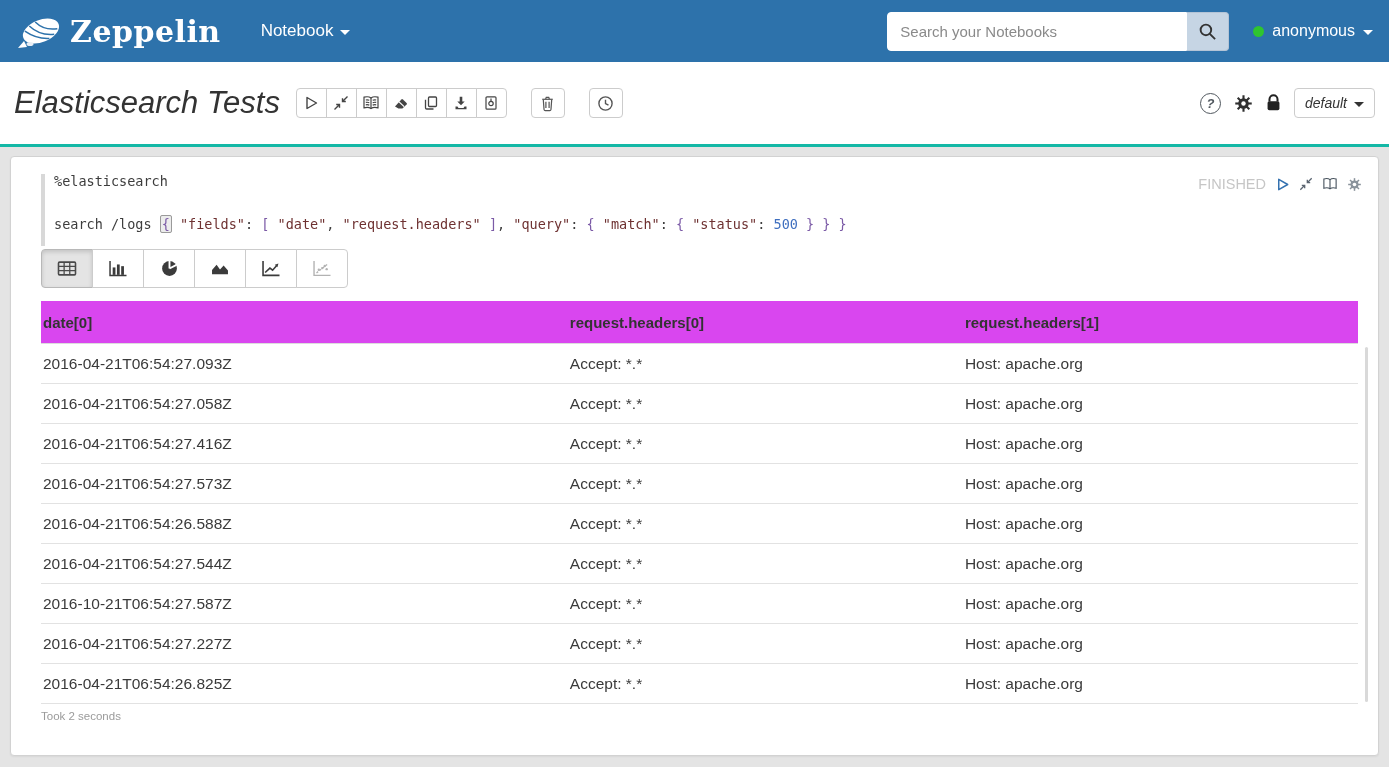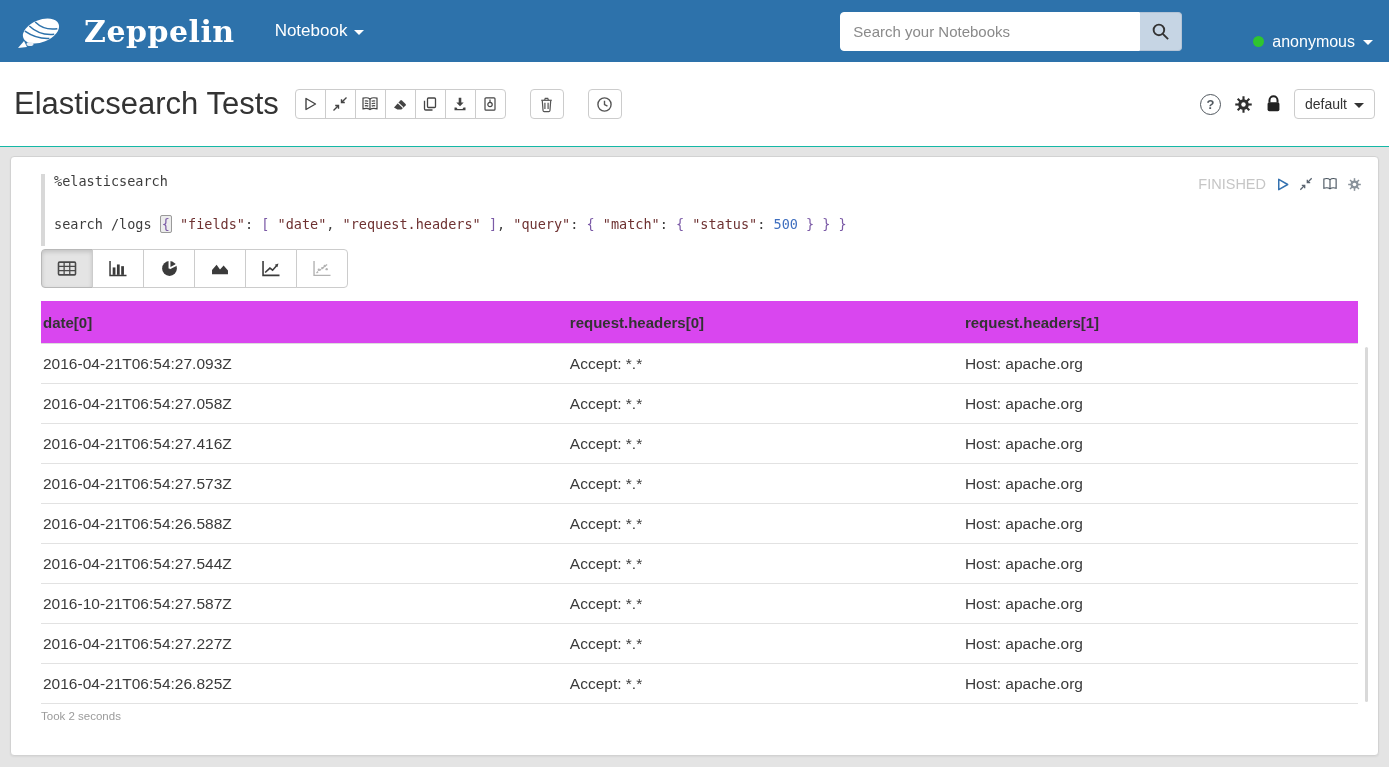--- a/index.html
+++ b/index.html
@@ -1,35 +1,35 @@
 <!DOCTYPE html>
 <html><head>
 <meta charset="utf-8">
 <style>
   * { box-sizing: border-box; margin: 0; padding: 0; }
   html,body { width:1389px; height:767px; overflow:hidden; }
   body { font-family:"Liberation Sans",sans-serif; background:#e4e4e4; color:#333; }
 
   
   .navbar { height:62px; background:#2d72ab; display:flex; align-items:center; padding:0 16px; }
-  .brand { display:flex; align-items:center; gap:18px; }
+  .brand { display:flex; align-items:center; gap:4px; }
   .brand svg { width:50px; height:40px; }
   .brand-name { font-family:"DejaVu Serif",serif; font-weight:bold; color:#fff; font-size:30px; letter-spacing:.5px; }
   .nav-menu { color:#fff; font-size:17px; margin-left:40px; display:flex; align-items:center; gap:7px; cursor:pointer; }
   .caret { display:inline-block; width:0; height:0; border-left:5px solid transparent; border-right:5px solid transparent; border-top:5px solid currentColor; margin-top:2px; }
-  .nav-right { margin-left:auto; display:flex; align-items:flex-end;gap:47px; }
+  .nav-right { margin-left:auto; display:flex; align-items:center; }
   .search-group { display:flex; }
   .search-group input { width:300px; height:39px; border:1px solid #fff; border-radius:4px 0 0 4px; padding:0 12px; font-size:15px; color:#444; outline:none; font-family:"Liberation Sans",sans-serif; }
   .search-group input::placeholder { color:#8a8a8a; }
   .search-btn { width:42px; height:39px; background:#c6d5e4; border:1px solid #b4c4d6; border-left:none; border-radius:0 4px 4px 0; display:flex; align-items:center; justify-content:center; cursor:pointer; }
   .user { display:flex; align-items:center; gap:8px; margin-left:24px; color:#fff; font-size:16px; cursor:pointer; }
   .user-dot { width:11px; height:11px; border-radius:50%; background:#2fc52f; }
 
   
-  .titlebar { background:#fff; height:85px; display:flex; align-items:center; padding:0 14px; border-bottom:1px solid #14b8a6; }
+  .titlebar { background:#fff; height:85px; display:flex; align-items:center; padding:0 14px; border-bottom:3px solid #14b8a6;font-style:italic; }
   .note-title { font-size:31px; font-weight:400; color:#333; margin-right:16px; white-space:nowrap; }
   .btn { background:#fff; border:1px solid #ccc; height:30px; display:inline-flex; align-items:center; justify-content:center; cursor:pointer; }
   .btn-group { display:flex; }
   .btn-group .btn { width:31px; border-radius:0; margin-left:-1px; }
   .btn-group .btn:first-child { border-radius:4px 0 0 4px; margin-left:0; }
   .btn-group .btn:last-child { border-radius:0 4px 4px 0; }
   .btn.single { width:34px; border-radius:4px; }
   .gap-lg { margin-left:24px; }
   .titlebar-right { margin-left:auto; display:flex; align-items:center; gap:13px; }
   .help-circle { width:21px; height:21px; border:1.6px solid #50575e; border-radius:50%; color:#50575e; font-size:13px; font-weight:bold; display:flex; align-items:center; justify-content:center; cursor:pointer; }

